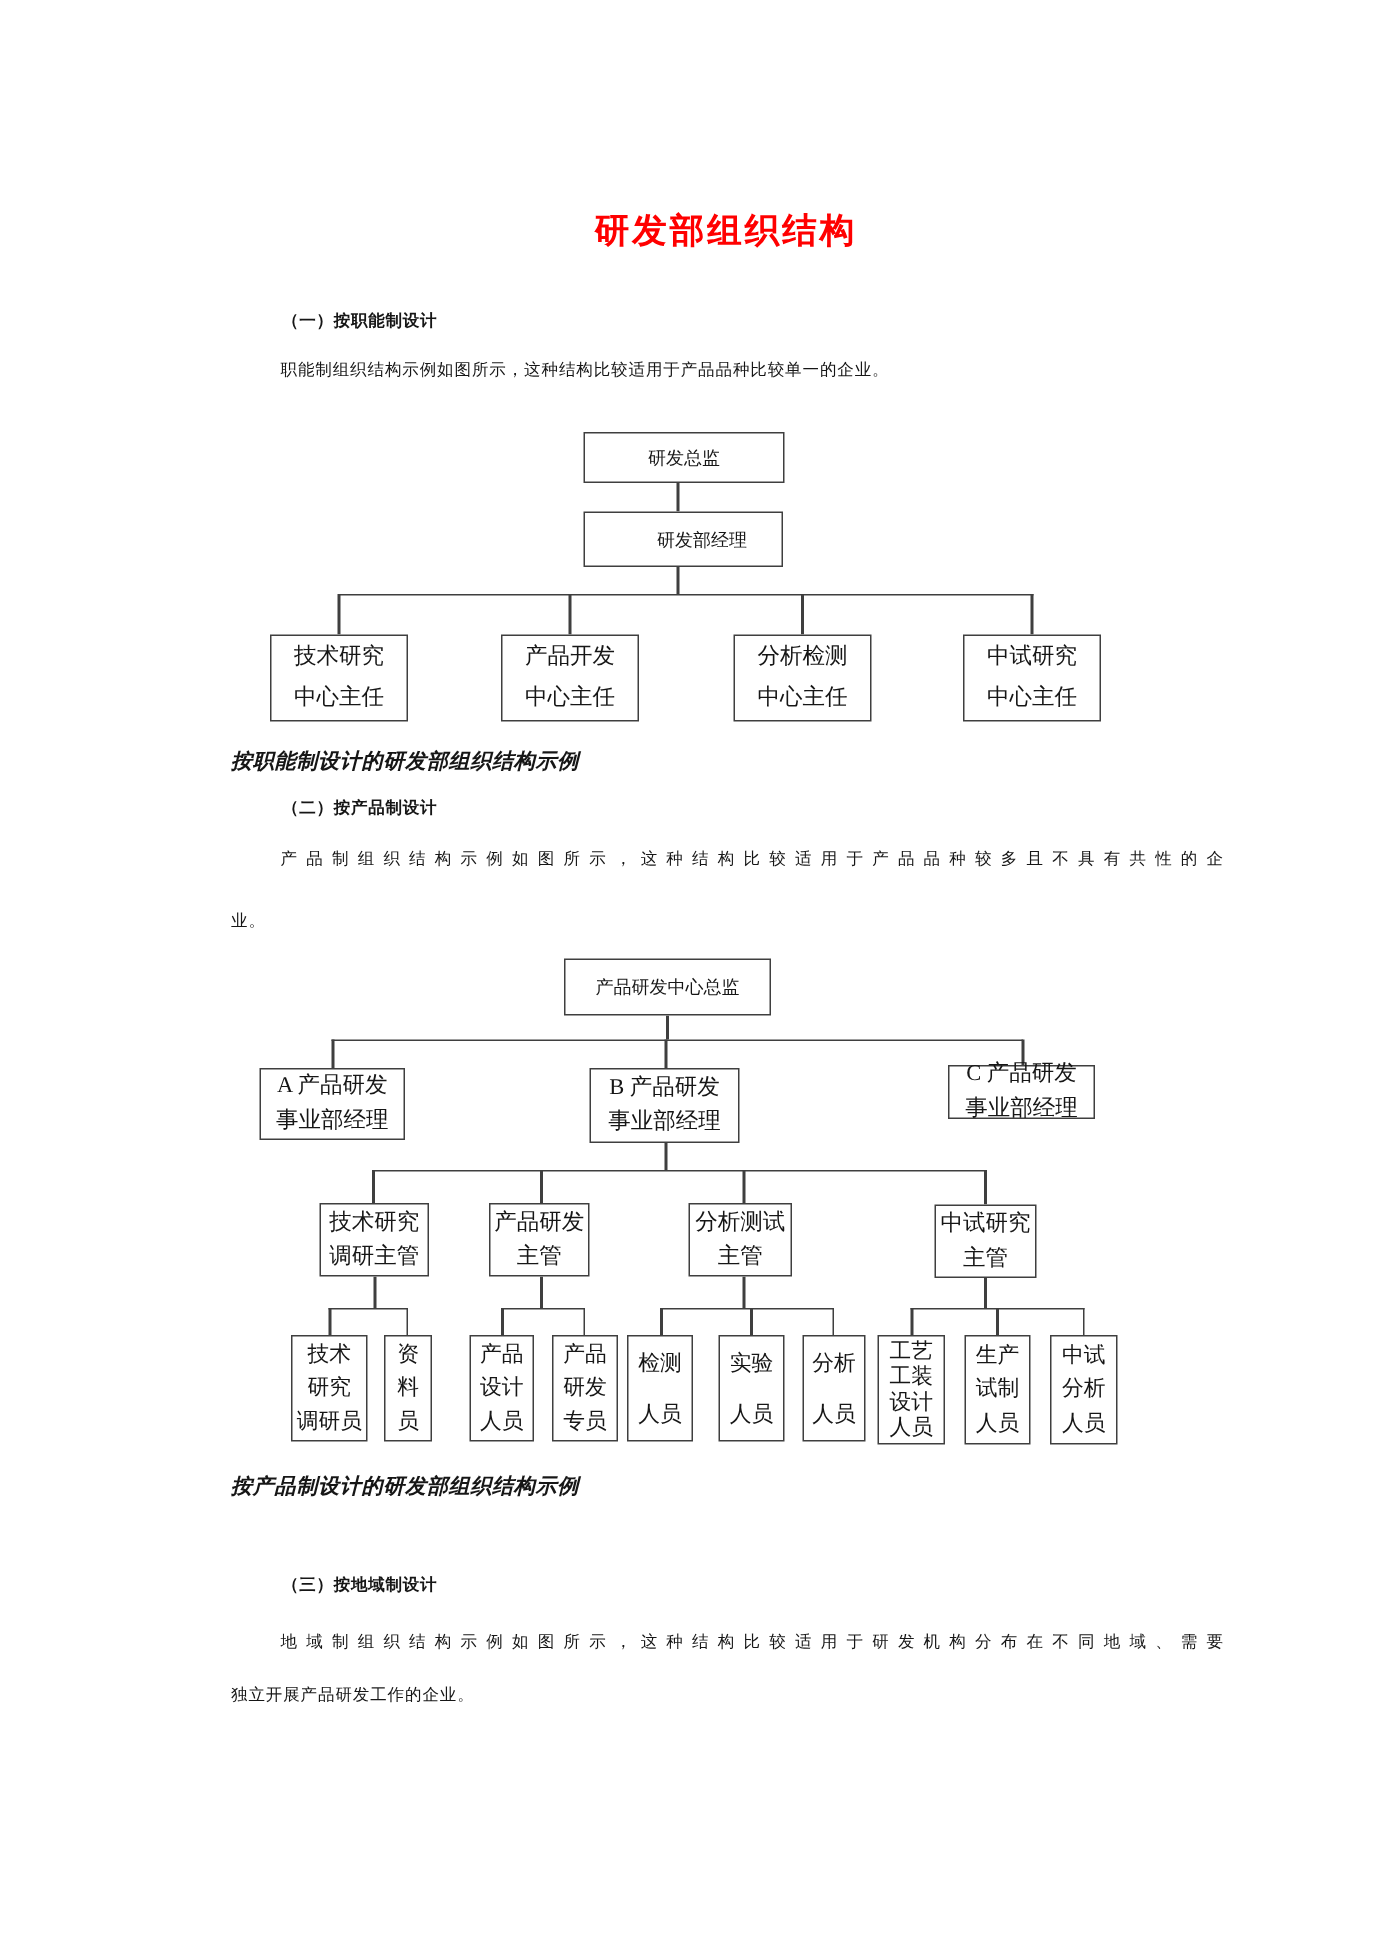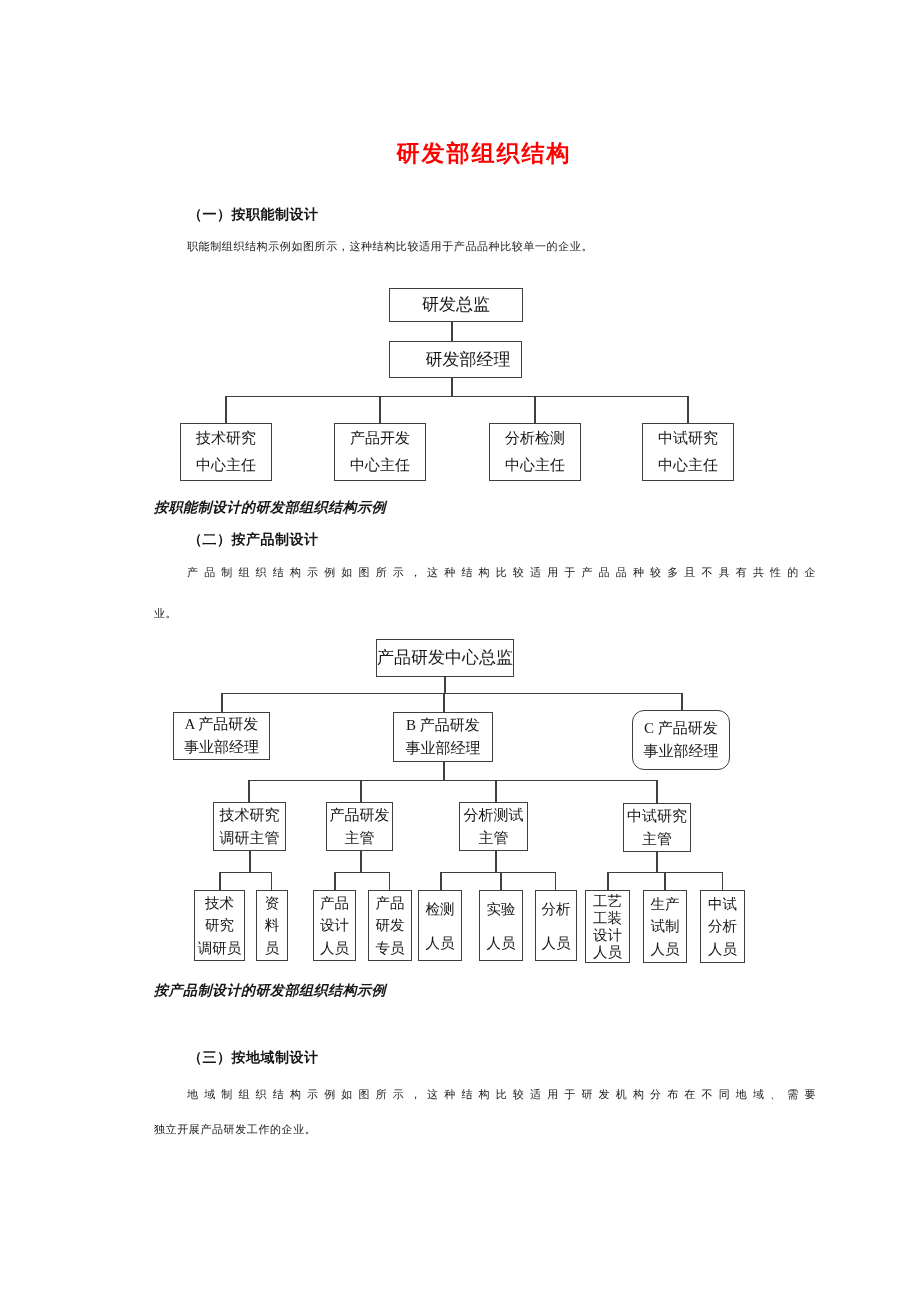--- a/index.html
+++ b/index.html
@@ -1,28 +1,28 @@
 <!DOCTYPE html>
 <html><head>
 <meta charset="utf-8">
 <style>
   html,body{margin:0;padding:0;background:#ffffff;}
   .page{position:relative;width:920px;height:1302px;background:#ffffff;overflow:hidden;
         font-family:"Liberation Serif","DejaVu Serif",serif;color:#161616;}
   .abs{position:absolute;margin-left:24px;}
   .doc-title{left:0;top:138px;width:920px;text-align:center;font-size:23px;font-weight:bold;color:#FF0000;letter-spacing:2px;}
-  .sec-head{font-size:14px;font-weight:bold;letter-spacing:0.5px;}
+  .sec-head{font-size:11px;font-weight:bold;letter-spacing:0.5px;}
   .body-line{font-size:11px;letter-spacing:0.6px;white-space:nowrap;}
   .jline{white-space:normal;width:629px;text-align:justify;text-align-last:justify;letter-spacing:0.6px;}
   .caption{left:130px;width:660px;text-align:left;font-weight:bold;font-size:14px;
            font-family:"Liberation Sans","DejaVu Sans",sans-serif;letter-spacing:0.5px;font-style:italic;}
   .box{position:absolute;box-sizing:border-box;border:1.5px solid #3F3F3F;background:#ffffff;
        display:flex;align-items:center;justify-content:center;text-align:center;
        white-space:pre-line;font-size:15px;line-height:24px;}
-  .b1{font-size:17px;line-height:18px;}      
+  .b1{font-size:12px;line-height:18px;}      
   .c1child{line-height:27px;}                  
   .mid{line-height:23px;}                      
   .bl2{font-size:14.5px;line-height:34px;}     
   .bl3{font-size:14.5px;line-height:22.5px;}   
   .bl4{font-size:14.5px;line-height:17px;}     
   .ln{position:absolute;background:#3F3F3F;}
 </style>
 </head>
 <body>
 
@@ -90,21 +90,21 @@
   <div class="ln" style="left:607px;top:871.5px;width:116px;height:1.5px;"></div>
   <div class="ln" style="left:607px;top:872px;width:1.5px;height:18px;"></div>
   <div class="ln" style="left:664px;top:872px;width:1.5px;height:18px;"></div>
   <div class="ln" style="left:721.5px;top:872px;width:1.5px;height:18px;"></div>
 
   <div class="box b1" style="left:376px;top:639px;width:138px;height:38px;">产品研发中心总监</div>
   <div class="box mid" style="left:173px;top:712px;width:97px;height:48px;">A 产品研发
 事业部经理</div>
   <div class="box mid" style="left:393px;top:712px;width:100px;height:50px;">B 产品研发
 事业部经理</div>
-  <div class="box mid" style="left:632px;top:710px;width:98px;height:60px;border-radius:12px;">C 产品研发
+  <div class="box mid" style="left:632px;top:710px;width:98px;height:36px;">C 产品研发
 事业部经理</div>
 
   <div class="box mid" style="left:213px;top:802px;width:73px;height:49px;">技术研究
 调研主管</div>
   <div class="box mid" style="left:326px;top:802px;width:67px;height:49px;">产品研发
 主管</div>
   <div class="box mid" style="left:459px;top:802px;width:69px;height:49px;">分析测试
 主管</div>
   <div class="box mid" style="left:623px;top:803px;width:68px;height:49px;">中试研究
 主管</div>

